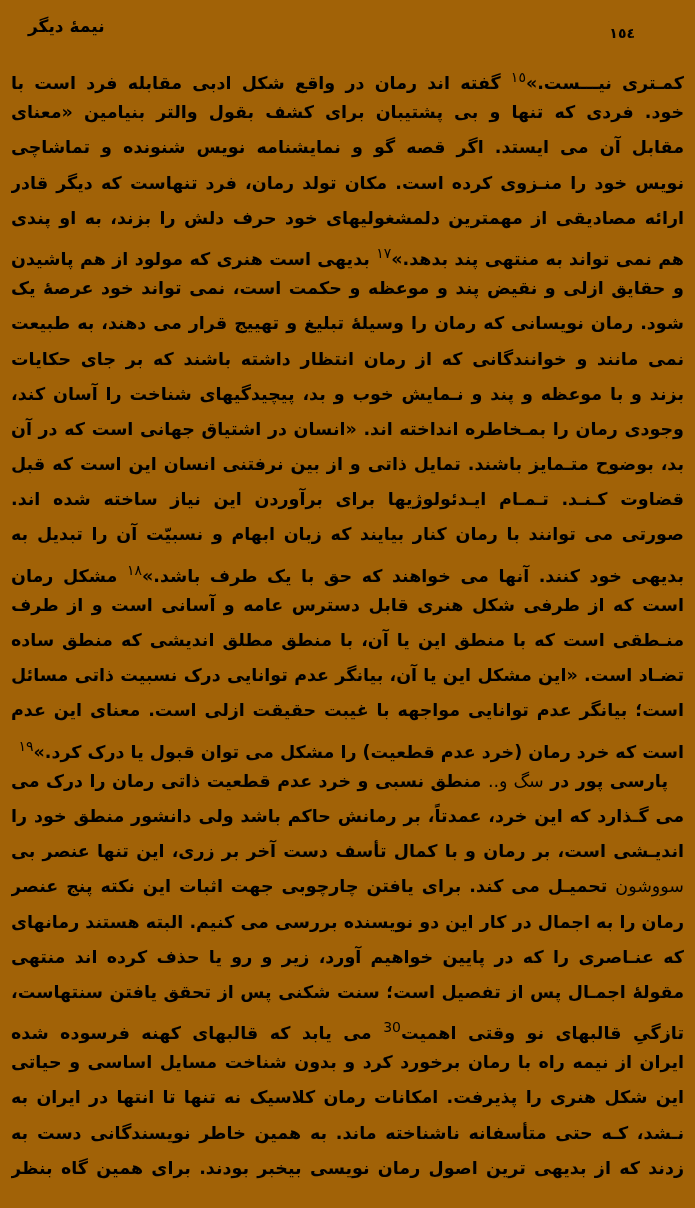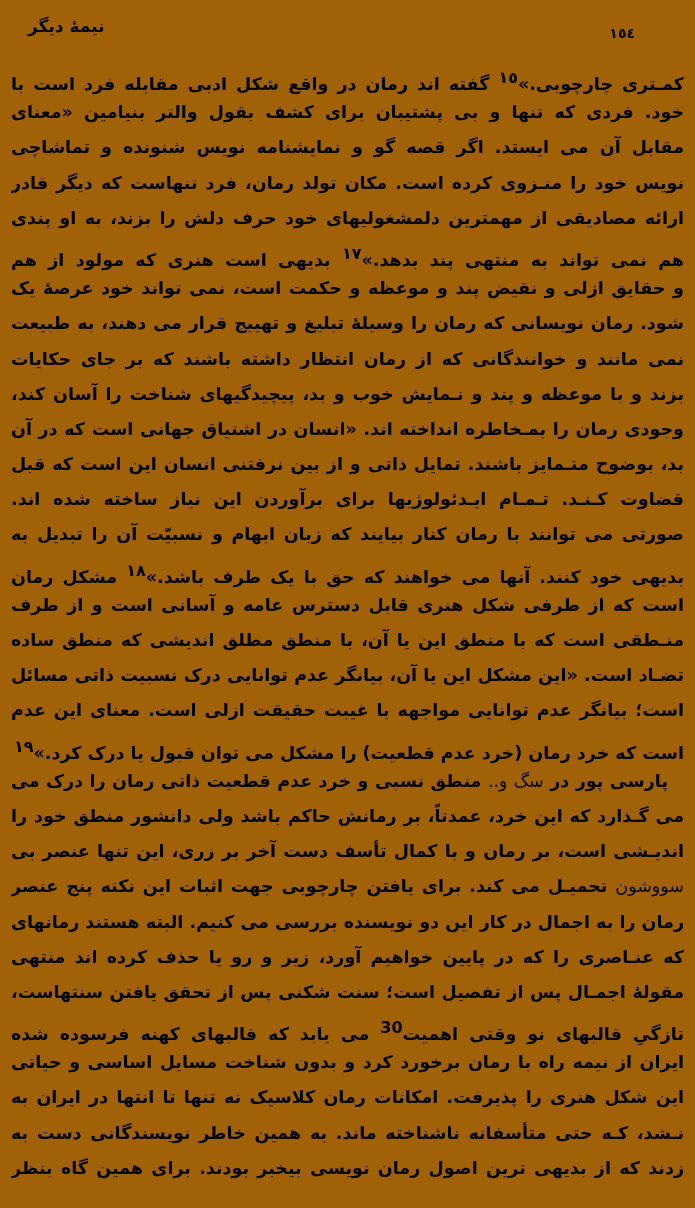--- a/index.html
+++ b/index.html
@@ -46,34 +46,34 @@
     text-align: justify;
     text-align-last: justify;
     overflow: hidden;
     white-space: normal;
   }
   .line.end { text-align-last: auto; }
   .line.indent { padding-right: 16px; }
   .seg { font-weight: inherit; }
   .bold { font-weight: 400; }
   .sup {
-    font-size: 16px;
-    font-weight: bold;
+    font-size: 14px;
+    font-weight: normal;
     vertical-align: 7px;
     letter-spacing: 0;
   }
 </style>
 </head>
 <body>
 
 <div class="page">
   <div class="header-title">نیمهٔ دیگر</div>
   <div class="page-number">١٥٤</div>
   <div class="text-block">
-      <div class="line"><span class="seg">کمـتری چارچوبی.»</span><span class="sup">١٥</span><span class="seg"> گفته اند رمان در واقع شکل ادبی مقابله فرد است با جهان پیرامون</span></div>
+      <div class="line"><span class="seg">کمـتری نیـــست.»</span><span class="sup">١٥</span><span class="seg"> گفته اند رمان در واقع شکل ادبی مقابله فرد است با جهان پیرامون</span></div>
       <div class="line"><span class="seg">خود. فردی که تنها و بی پشتیبان برای کشف بقول والتر بنیامین «معنای زندگی»</span></div>
       <div class="line"><span class="seg">مقابل آن می ایستد. اگر قصه گو و نمایشنامه نویس شنونده و تماشاچی داشتند، «رمان</span></div>
       <div class="line"><span class="seg">نویس خود را منـزوی کرده است. مکان تولد رمان، فرد تنهاست که دیگر قادر نیست با</span></div>
       <div class="line"><span class="seg">ارائه مصادیقی از مهمترین دلمشغولیهای خود حرف دلش را بزند، به او پندی نداده اند و او</span></div>
       <div class="line"><span class="seg">هم نمی تواند به منتهی پند بدهد.»</span><span class="sup">١٧</span><span class="seg"> بدیهی است هنری که مولود از هم پاشیدن قطعیتها</span></div>
       <div class="line"><span class="seg">و حقایق ازلی و نقیض پند و موعظه و حکمت است، نمی تواند خود عرصهٔ یک جانبه گری</span></div>
       <div class="line"><span class="seg">شود. رمان نویسانی که رمان را وسیلهٔ تبلیغ و تهییج قرار می دهند، به طبیعت رمان وفادار</span></div>
       <div class="line"><span class="seg">نمی مانند و خوانندگانی که از رمان انتظار داشته باشند که بر جای حکایات قدیمی تکیه</span></div>
       <div class="line"><span class="seg">بزند و با موعظه و پند و نـمایش خوب و بد، پیچیدگیهای شناخت را آسان کند، علت</span></div>
       <div class="line"><span class="seg">وجودی رمان را بمـخاطره انداخته اند. «انسان در اشتیاق جهانی است که در آن خوب و</span></div>

